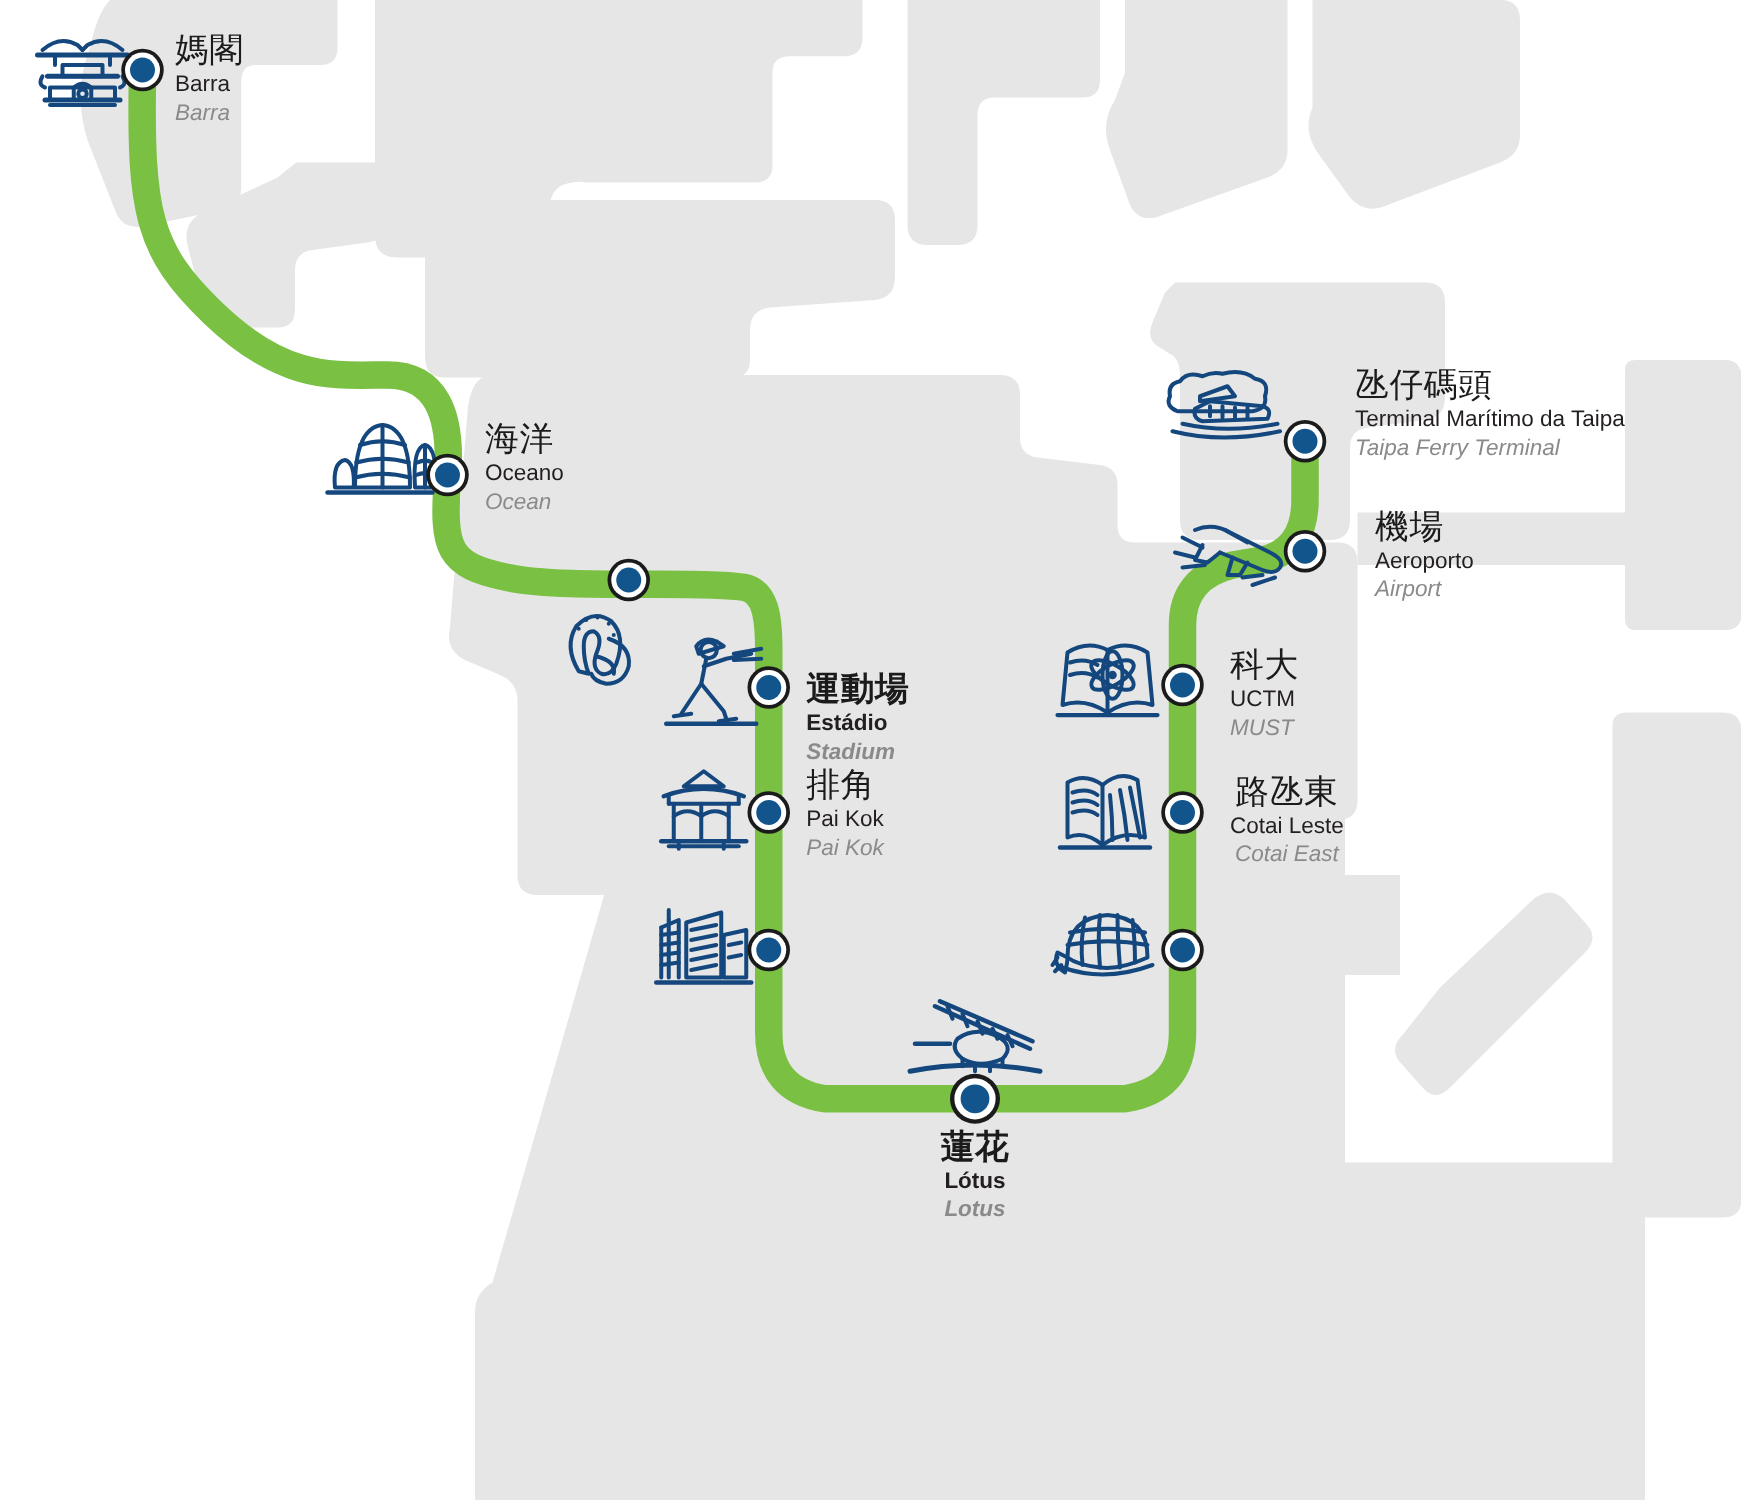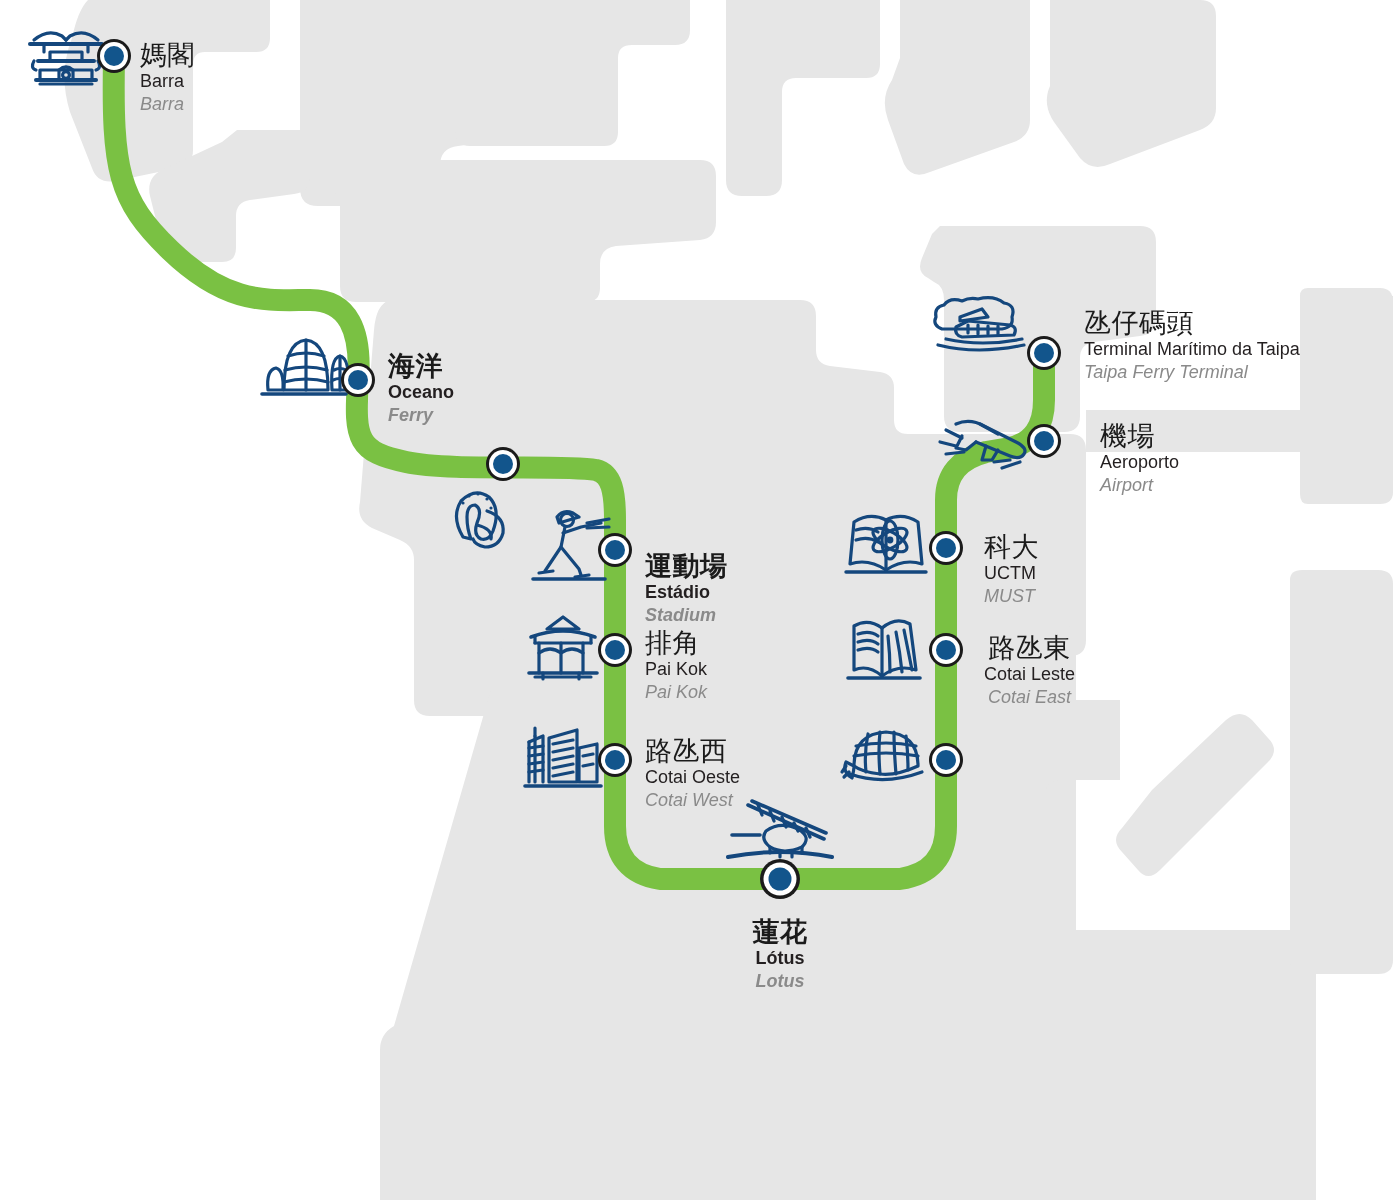--- a/index.html
+++ b/index.html
@@ -22,21 +22,20 @@
     left: 0;
     top: 0;
     width: 1393px;
     height: 1200px;
   }
   .station-label {
     position: absolute;
     line-height: 1.0;
     white-space: nowrap;
     pointer-events: none;
-    margin-top: 14px;
   }
   .label-zh {
     font-size: 27px;
     color: #1b1b1b;
     letter-spacing: 0.5px;
     font-family: "DejaVu Sans", "Liberation Sans", sans-serif;
     line-height: 1.12;
   }
   .label-pt {
     font-size: 18px;
@@ -363,44 +362,39 @@
       </g>
     </g>
   </svg>
 
   <div class="station-label align-left" style="left:140px; top:26px;">
     <div class="label-zh">媽閣</div>
     <div class="label-pt">Barra</div>
     <div class="label-en">Barra</div>
   </div>
 
-  <div class="station-label align-left" style="left:388px; top:337px;font-weight:bold;">
+  <div class="station-label align-left" style="left:388px; top:337px;">
     <div class="label-zh">海洋</div>
     <div class="label-pt">Oceano</div>
-    <div class="label-en">Ferry</div>
+    <div class="label-en">Ocean</div>
   </div>
 
 
   <div class="station-label align-left" style="left:645px; top:537px;font-weight:bold;">
     <div class="label-zh">運動場</div>
     <div class="label-pt">Estádio</div>
     <div class="label-en">Stadium</div>
   </div>
 
   <div class="station-label align-left" style="left:645px; top:614px;">
     <div class="label-zh">排角</div>
     <div class="label-pt">Pai Kok</div>
     <div class="label-en">Pai Kok</div>
   </div>
 
-  <div class="station-label align-left" style="left:645px; top:722px;">
-    <div class="label-zh">路氹西</div>
-    <div class="label-pt">Cotai Oeste</div>
-    <div class="label-en">Cotai West</div>
-  </div>
 
   <div class="station-label align-center" style="left:700px; top:903px; width:160px;font-weight:bold;">
     <div class="label-zh">蓮花</div>
     <div class="label-pt">Lótus</div>
     <div class="label-en">Lotus</div>
   </div>
 
 
   <div class="station-label align-left" style="left:984px; top:619px;text-align:center;">
     <div class="label-zh">路氹東</div>

